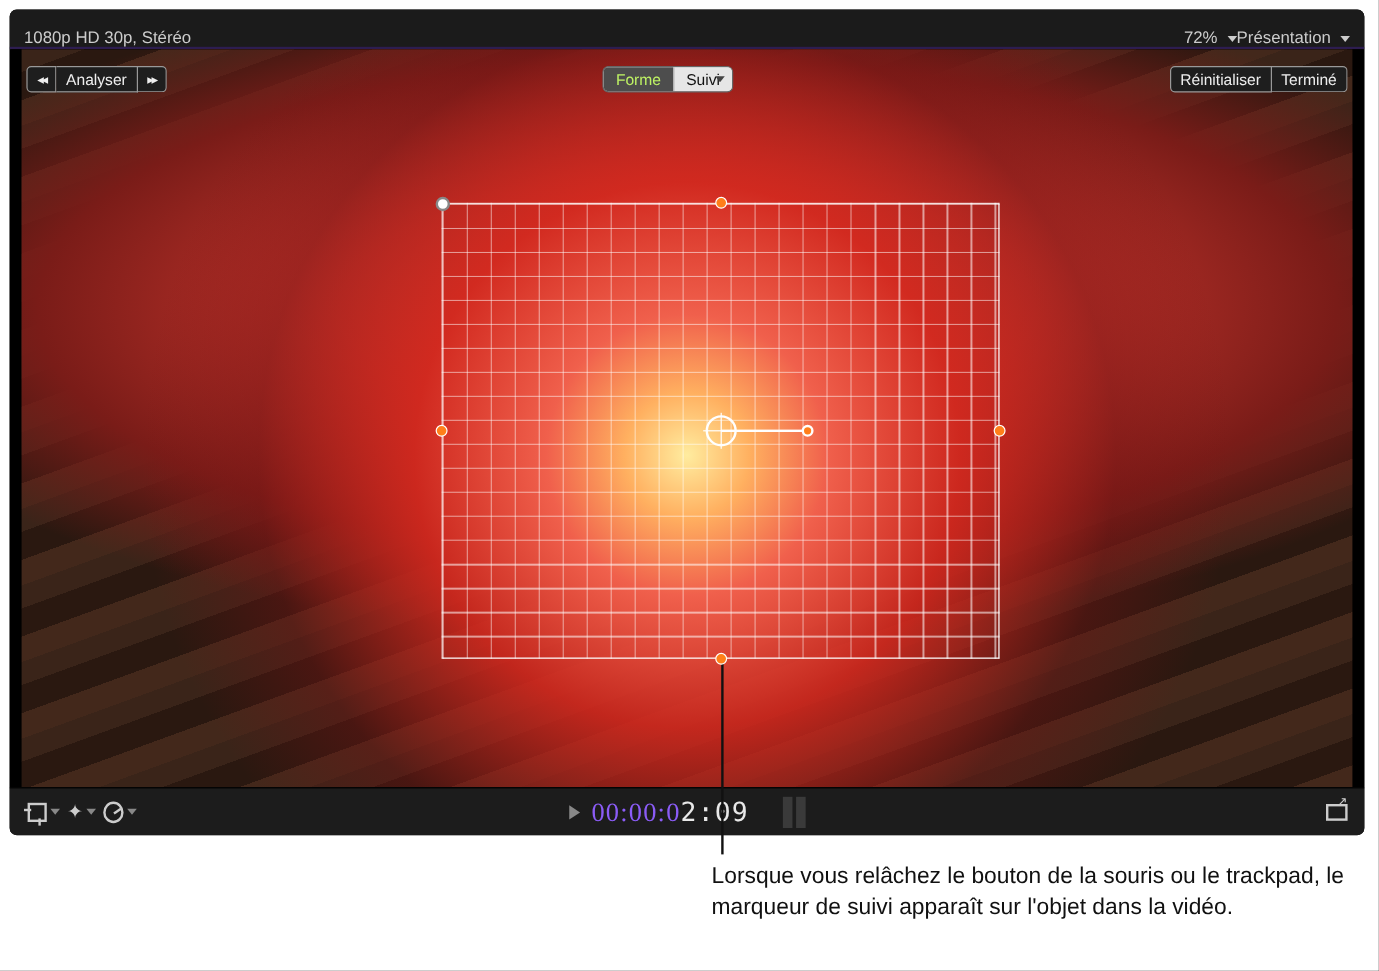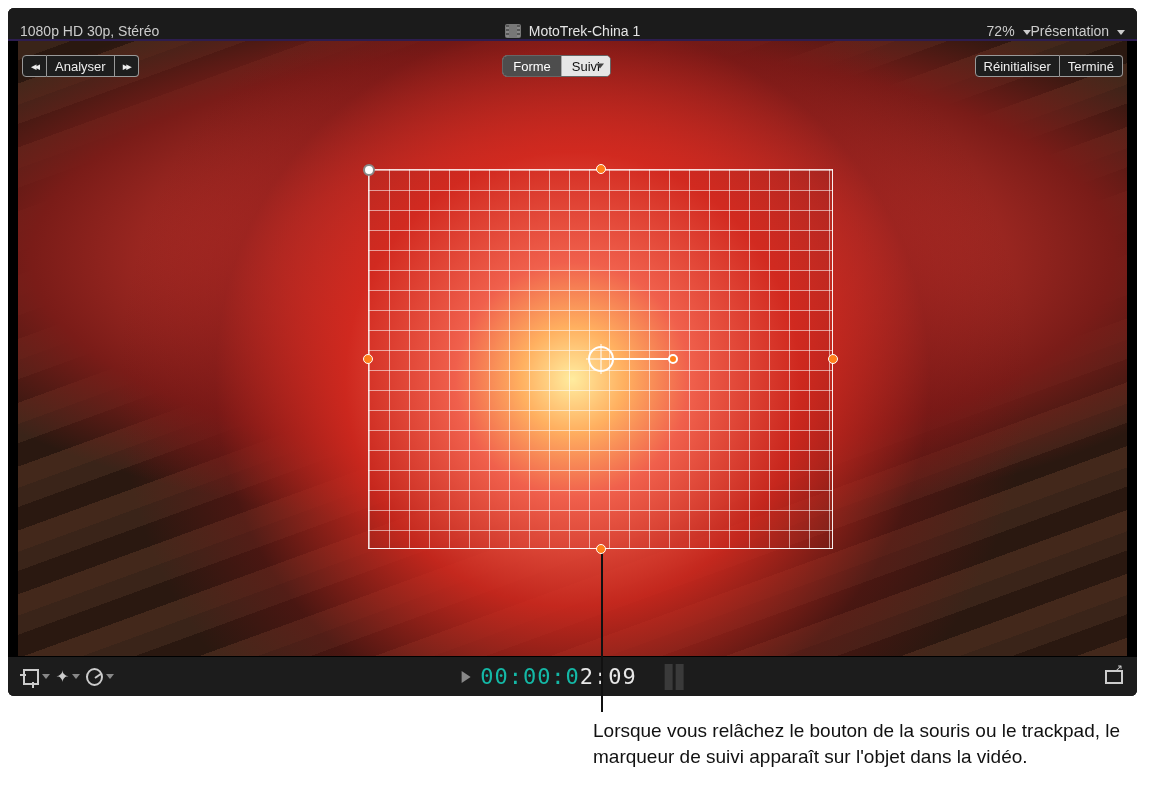--- a/index.html
+++ b/index.html
@@ -106,21 +106,21 @@
     overflow:hidden;
     height:22px;
   }
   .seg{
     padding:1px 10px;
     font-size:13px;
     color:#111;
     display:flex;align-items:center;
     cursor:pointer;
   }
-  .seg.active{background:#4d4d4d;color:#ffffff;}
+  .seg.active{background:#4d4d4d;color:#bef264;}
   .seg.dropdown{background:#e6e6e6;border-left:1px solid #aaa;position:relative;}
   .seg.dropdown::after{
     content:""; position:absolute; right:6px; top:50%; transform:translateY(-50%);
     width:0;height:0;border-left:4px solid transparent;border-right:4px solid transparent;
     border-top:5px solid #444;
   }
 
   
   .track-box{
     position:absolute;
@@ -186,21 +186,21 @@
   .gauge-icon::after{content:"";position:absolute;left:50%;top:50%;width:7px;height:2px;background:#ccc;transform-origin:left;transform:rotate(-35deg);}
 
   .play-icon{
     width:0;height:0;border-top:6px solid transparent;border-bottom:6px solid transparent;
     border-left:9px solid #888;margin-right:10px;cursor:pointer;
   }
   .timecode{
     font-family:"Menlo","Consolas",monospace;
     font-size:22px;letter-spacing:1px;
   }
-  .tc-gray{color:#14b8a6;}
+  .tc-gray{color:#8b5cf6;font-family:Liberation Serif, serif;}
   .tc-white{color:#e8e8e8;}
   .center-controls{
     position:absolute;left:50%;transform:translateX(-50%);
     display:flex;align-items:center;
   }
   .frame-ind{
     display:flex;gap:3px;margin-left:28px;
   }
   .frame-ind div{width:8px;height:26px;background:#3a3a3a;}
 
@@ -227,24 +227,20 @@
     color:#111;
   }
 </style>
 </head>
 <body>
 
 <div class="app">
 
   <div class="topbar">
     <div class="left">1080p HD 30p, Stéréo</div>
-    <div class="center">
-      <span class="film-icon"></span>
-      <span>MotoTrek-China 1</span>
-    </div>
     <div class="right">
       <span class="zoom">
         <span>72%</span>
         <span class="chev-down"></span>
       </span>
       <span class="presentation">
         <span>Présentation</span>
         <span class="chev-down"></span>
       </span>
     </div>

